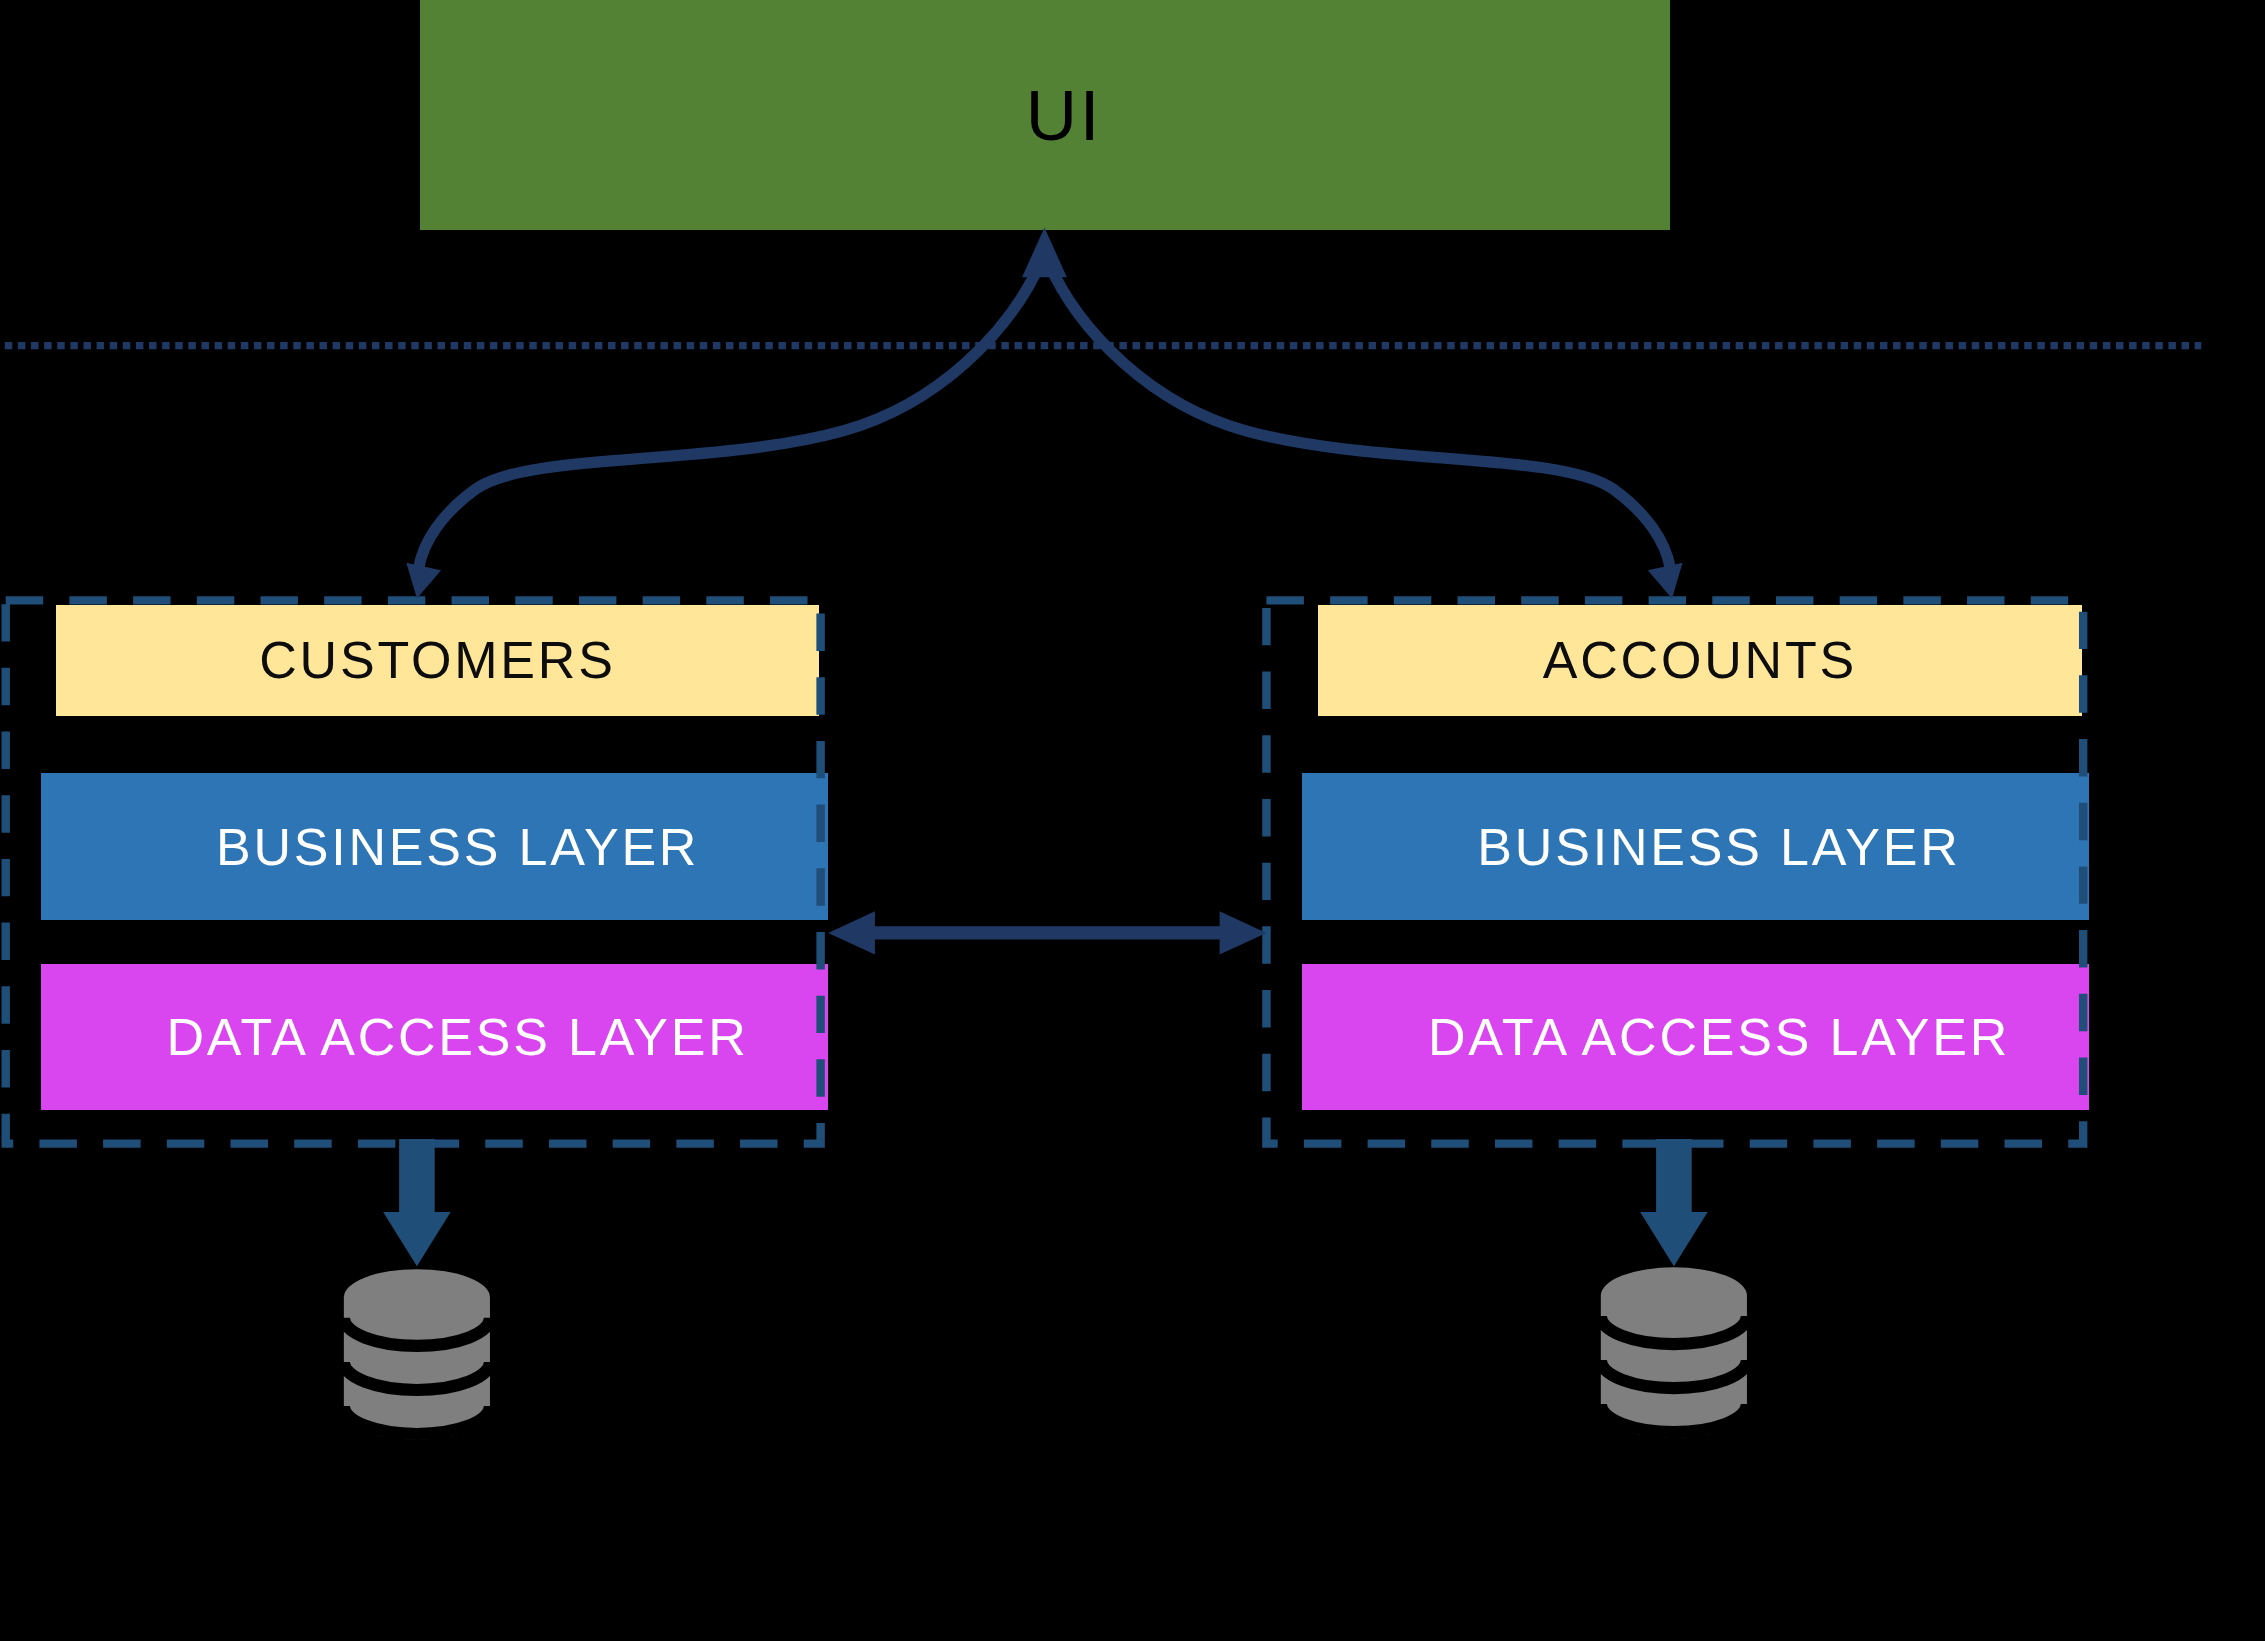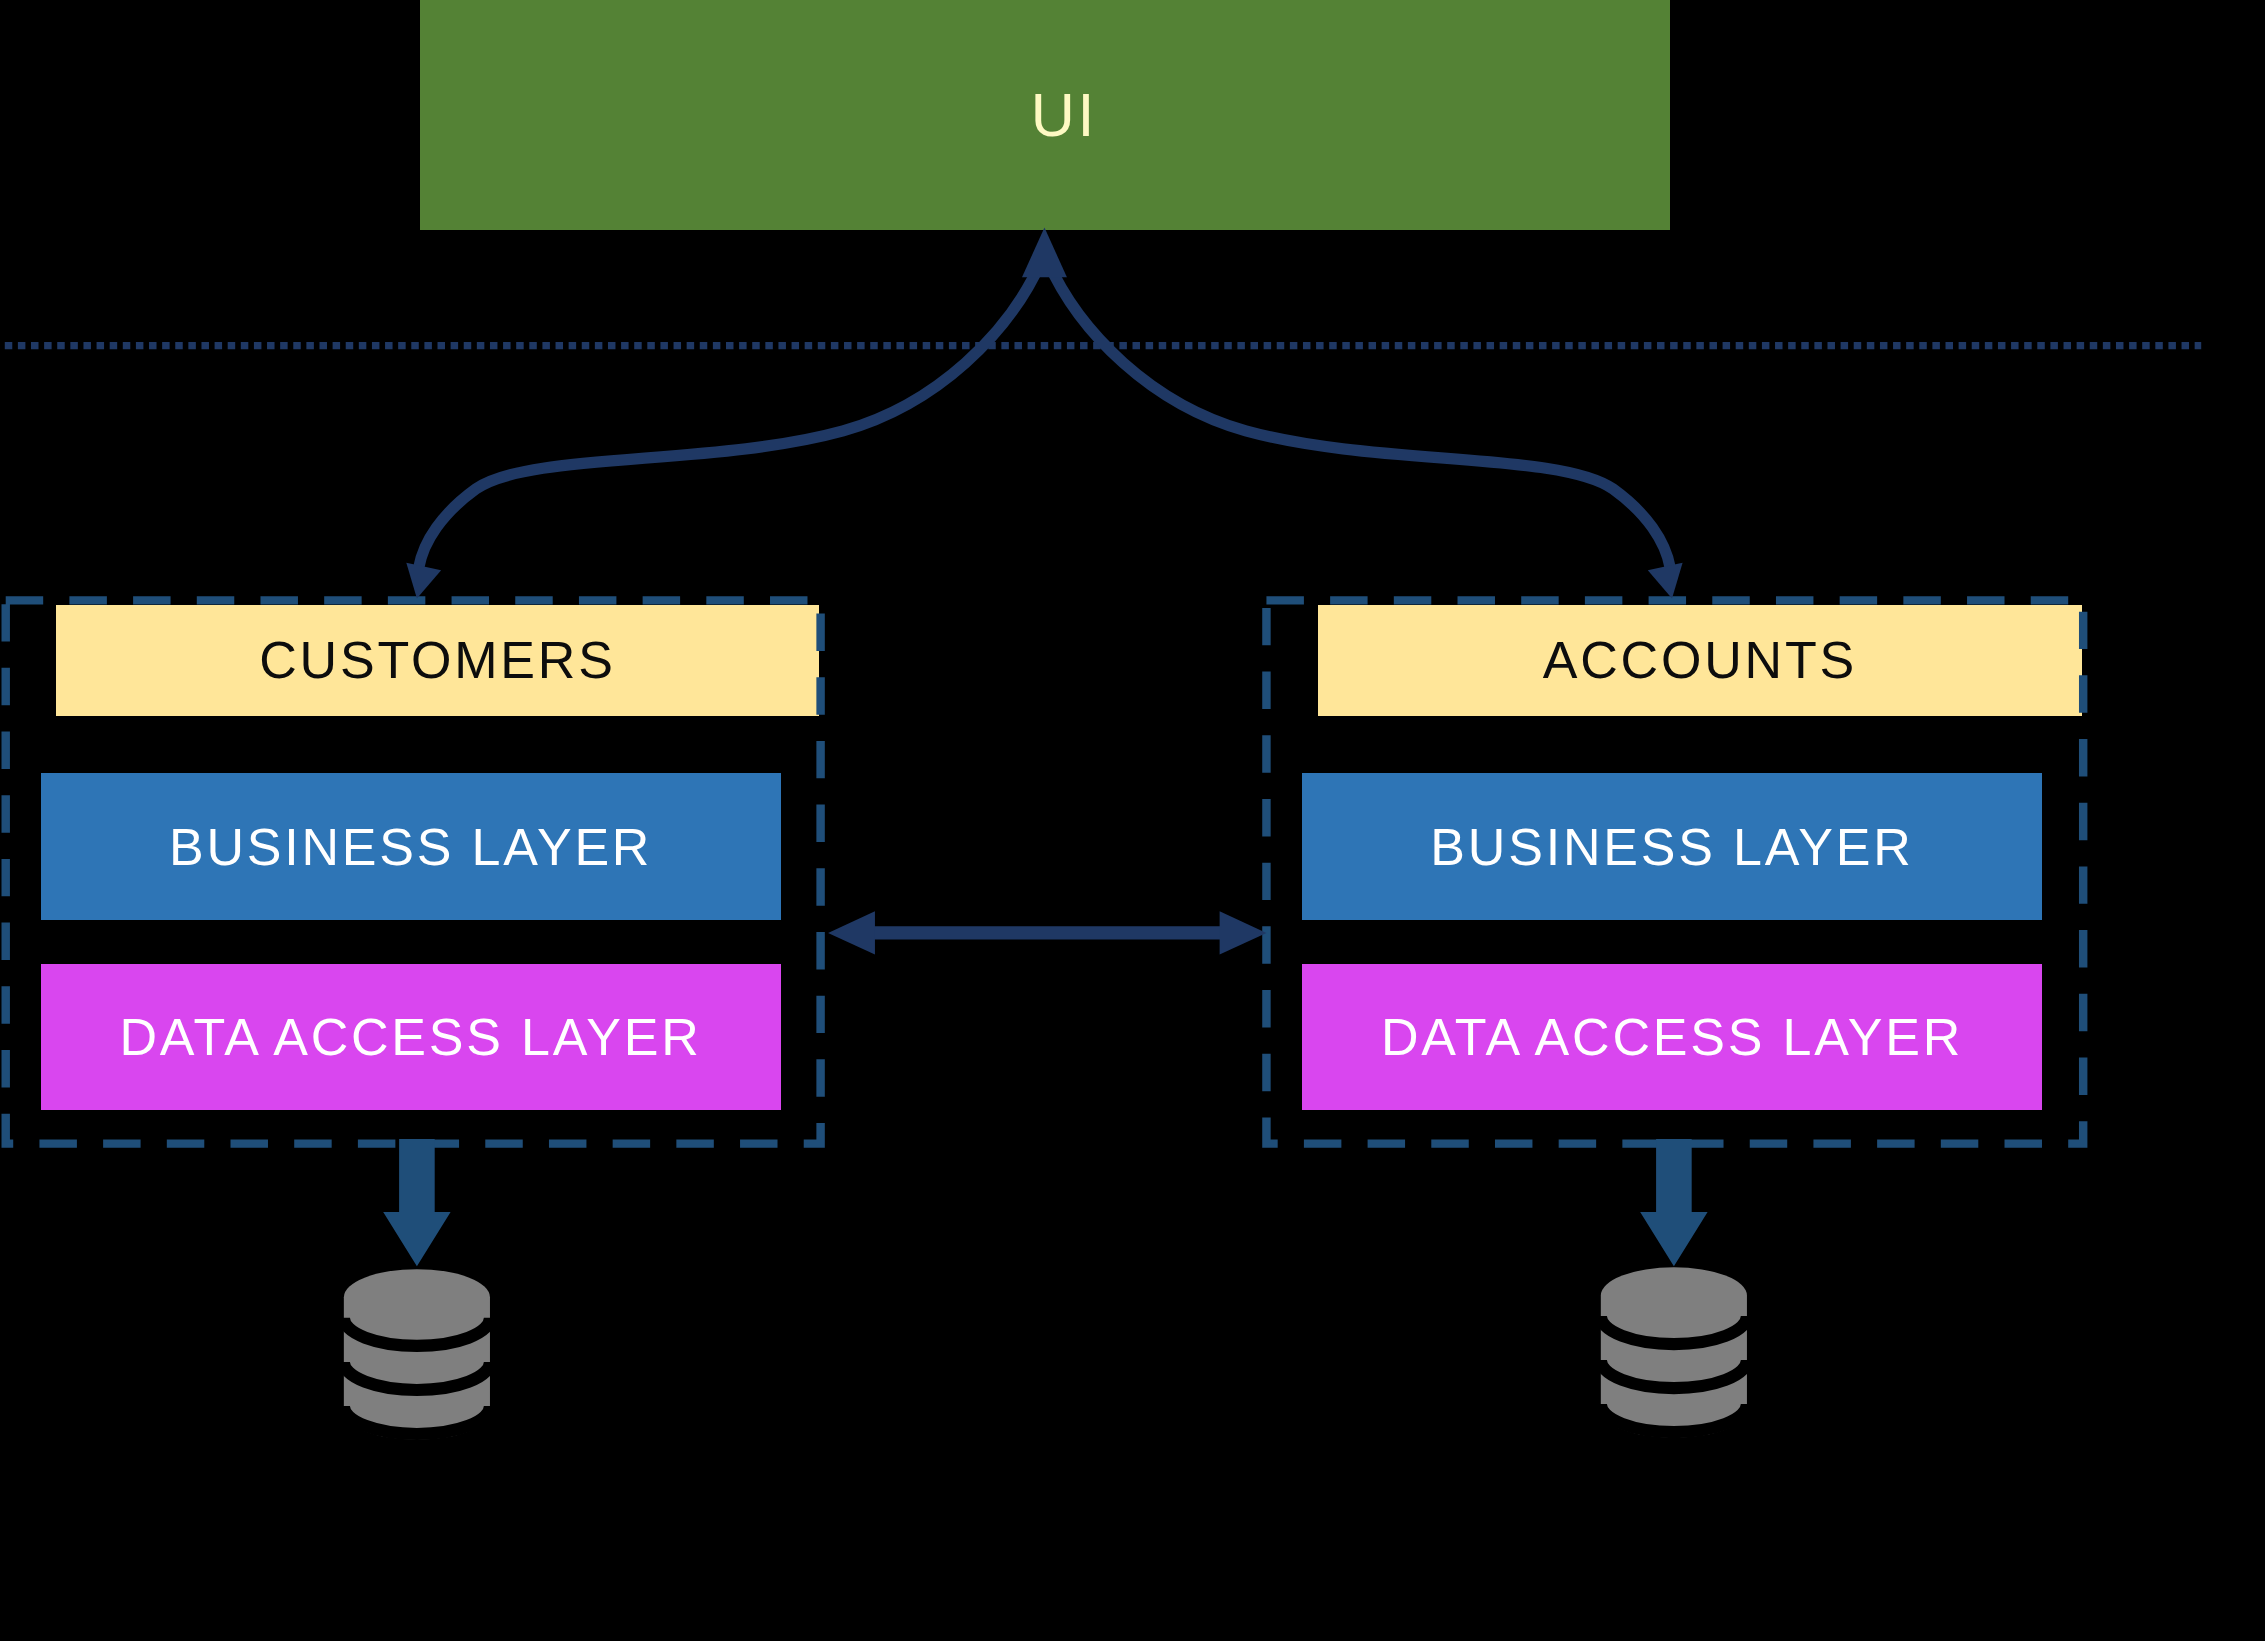--- a/index.html
+++ b/index.html
@@ -10,36 +10,36 @@
     overflow:hidden;
     font-family:"Liberation Sans", sans-serif;
   }
   
   .ui-box{
     position:absolute;left:420px;top:0;width:1250px;height:230px;
     background:#548235;
     display:flex;align-items:center;justify-content:center;
   }
   .ui-box .label{
-    color:#fef9c3;font-size:61px;font-weight:400;letter-spacing:2.8px;margin-left:38px;
+    color:#000000;font-size:71px;font-weight:400;letter-spacing:2.8px;margin-left:38px;
   }
   
   .svc{position:absolute;top:601px;height:543px;}
   .svc-left{left:5.6px;width:815px;}
   .svc-right{left:1267px;width:817px;text-align:center;}
   .svc .header{
     position:absolute;left:3.7px;right:2px;top:3.7px;height:111px;
     background:#ffe699;
     display:flex;align-items:center;justify-content:center;
     color:#0d0d0d;font-size:52px;letter-spacing:2.8px;margin-left:47px;
   }
   .layer{
     position:absolute;left:35px;width:740px;
     display:flex;align-items:center;justify-content:center;
-    color:#fff;font-size:52px;letter-spacing:2.8px;
+    color:#fff;font-size:52px;letter-spacing:2.8px;padding-left:47px;
   }
   .layer.business{top:172px;height:147px;background:#2e75b6;}
   .layer.data-access{top:363px;height:146px;background:#d946ef;}
   
   .overlay{
     position:absolute;left:0;top:0;width:2265px;height:1641px;
     pointer-events:none;
   }
 </style>
 </head>

